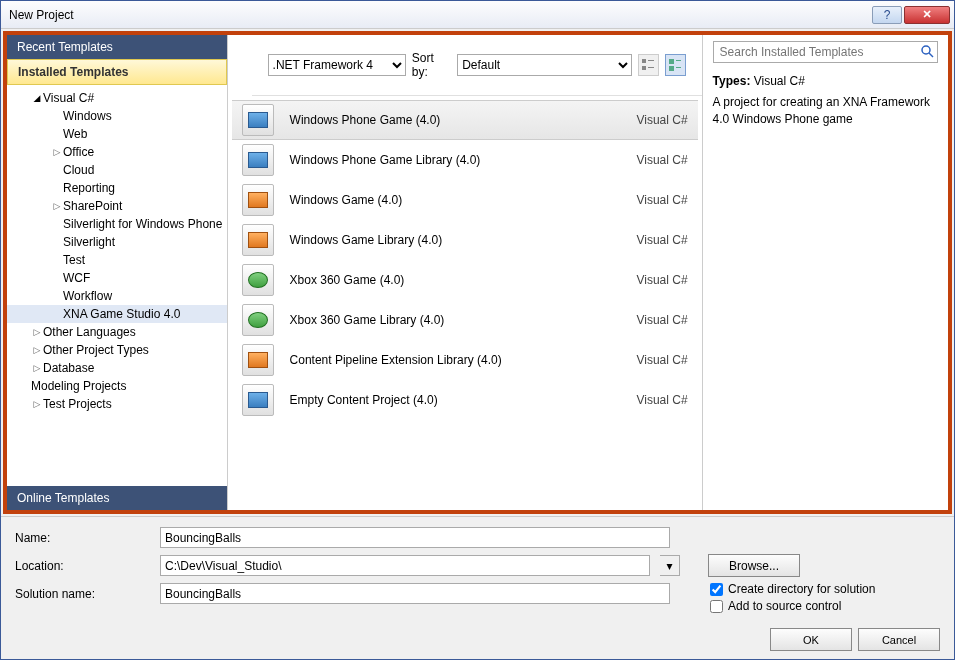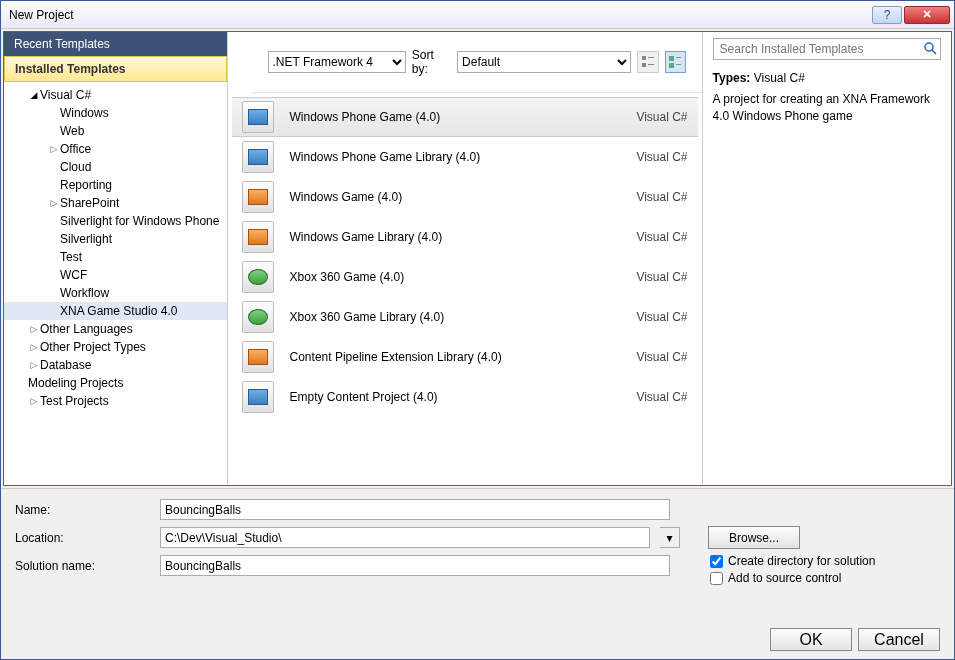--- a/index.html
+++ b/index.html
@@ -9,21 +9,21 @@
 
 .titlebar { height: 28px; background: linear-gradient(to bottom, #fdfdfe, #e8ecf5); display: flex; align-items: center; padding: 0 4px 0 8px; border-bottom: 1px solid #ccc; }
 .titlebar .title { flex: 1; font-size: 12px; color: #000; }
 .titlebar .btn { width: 30px; height: 18px; margin-left: 2px; border: 1px solid #8a9db8; border-radius: 2px; display: inline-flex; align-items: center; justify-content: center; font-size: 12px; cursor: pointer; }
 .titlebar .help { background: linear-gradient(to bottom, #e8f0fb, #c4d7f0); color: #2a4d8f; }
 .titlebar .close { width: 46px; background: linear-gradient(to bottom, #f08080, #c83232); color: #fff; border-color: #8a3030; }
 .titlebar .close-x { font-weight: bold; font-size: 11px; }
 .panel-header { background: #3d5277; color: #fff; padding: 5px 10px; font-size: 12px; }
 .installed-header { background: linear-gradient(to bottom, #fff8d8, #ffe890); color: #333; font-weight: bold; padding: 5px 10px; border: 1px solid #e0c850; }
 
-.main-area { flex: 1; display: flex; background: #fff; border: 1px solid #c2410c; margin: 2px; overflow: hidden; }
+.main-area { flex: 1; display: flex; background: #fff; border: 4px solid #c2410c; margin: 2px; overflow: hidden; }
 
 .left-pane { width: 227px; display: flex; flex-direction: column; border-right: 1px solid #ccc; }
 .tree-scroll { flex: 1; overflow: auto; padding: 4px 0; background: #fff; }
 .tree-node { display: flex; align-items: center; padding: 2px 0 2px 8px; cursor: pointer; color: #000; white-space: nowrap; }
 .tree-node.indent1 { padding-left: 24px; }
 .tree-node.indent2 { padding-left: 56px; }
 .tree-node.indent2.arrow { padding-left: 44px; }
 .tree-node.selected { background: #e0e8f5; }
 .tree-arrow { width: 12px; display: inline-block; text-align: center; color: #666; font-size: 9px; }
 .tree-arrow.open { color: #000; }
@@ -59,21 +59,21 @@
 .form-label { width: 135px; font-size: 12px; color: #000; }
 .form-input { font-size: 12px; padding: 2px 4px; border: 1px solid #aaa; background: #fff; height: 21px; }
 .name-input { width: 510px; }
 .loc-input { width: 490px; }
 .loc-drop { width: 20px; height: 21px; border: 1px solid #aaa; border-left: none; background: #f0f0f0; display: inline-flex; align-items: center; justify-content: center; cursor: pointer; }
 .browse-btn { width: 92px; height: 23px; border: 1px solid #888; background: linear-gradient(to bottom, #fdfdfd, #e4e4e4); cursor: pointer; font-size: 12px; margin-left: 18px; }
 .check-row { padding-left: 695px; display: flex; align-items: center; gap: 5px; margin-bottom: 3px; font-size: 12px; }
 .check-row input { width: 13px; height: 13px; }
 
 .button-row { display: flex; justify-content: flex-end; padding: 8px 14px; gap: 6px; background: #f0f0f0; }
-.dlg-btn { width: 82px; height: 23px; border: 1px solid #888; background: linear-gradient(to bottom, #fdfdfd, #e4e4e4); cursor: pointer; font-size: 16px; margin-top: 28px; }
+.dlg-btn { width: 82px; height: 23px; border: 1px solid #888; background: linear-gradient(to bottom, #fdfdfd, #e4e4e4); cursor: pointer; font-size: 11px; }
 
 </style>
 </head>
 <body>
 
 <div class="window">
   <div class="titlebar">
     <span class="title">New Project</span>
     <span class="btn help">?</span>
     <span class="btn close">
@@ -142,20 +142,21 @@
             <span>Database</span>
           </div>
           <div class="tree-node indent1">
             <span>Modeling Projects</span>
           </div>
           <div class="tree-node indent1 arrow">
             <span class="tree-arrow">▷</span>
             <span>Test Projects</span>
           </div>
         </div>
+      <div class="panel-header">Online Templates</div>
     </div>
 
     <div class="center-pane">
       <div class="filter-bar">
         <select class="framework-select"><option id="fw-opt">.NET Framework 4</option></select>
         <span>Sort by:</span>
         <select class="sort-select"><option id="sort-opt">Default</option></select>
         <span class="view-btn">
           <svg width="14" height="14" viewBox="0 0 14 14">
               <rect x="1" y="1" width="4" height="4" fill="#888"></rect>

